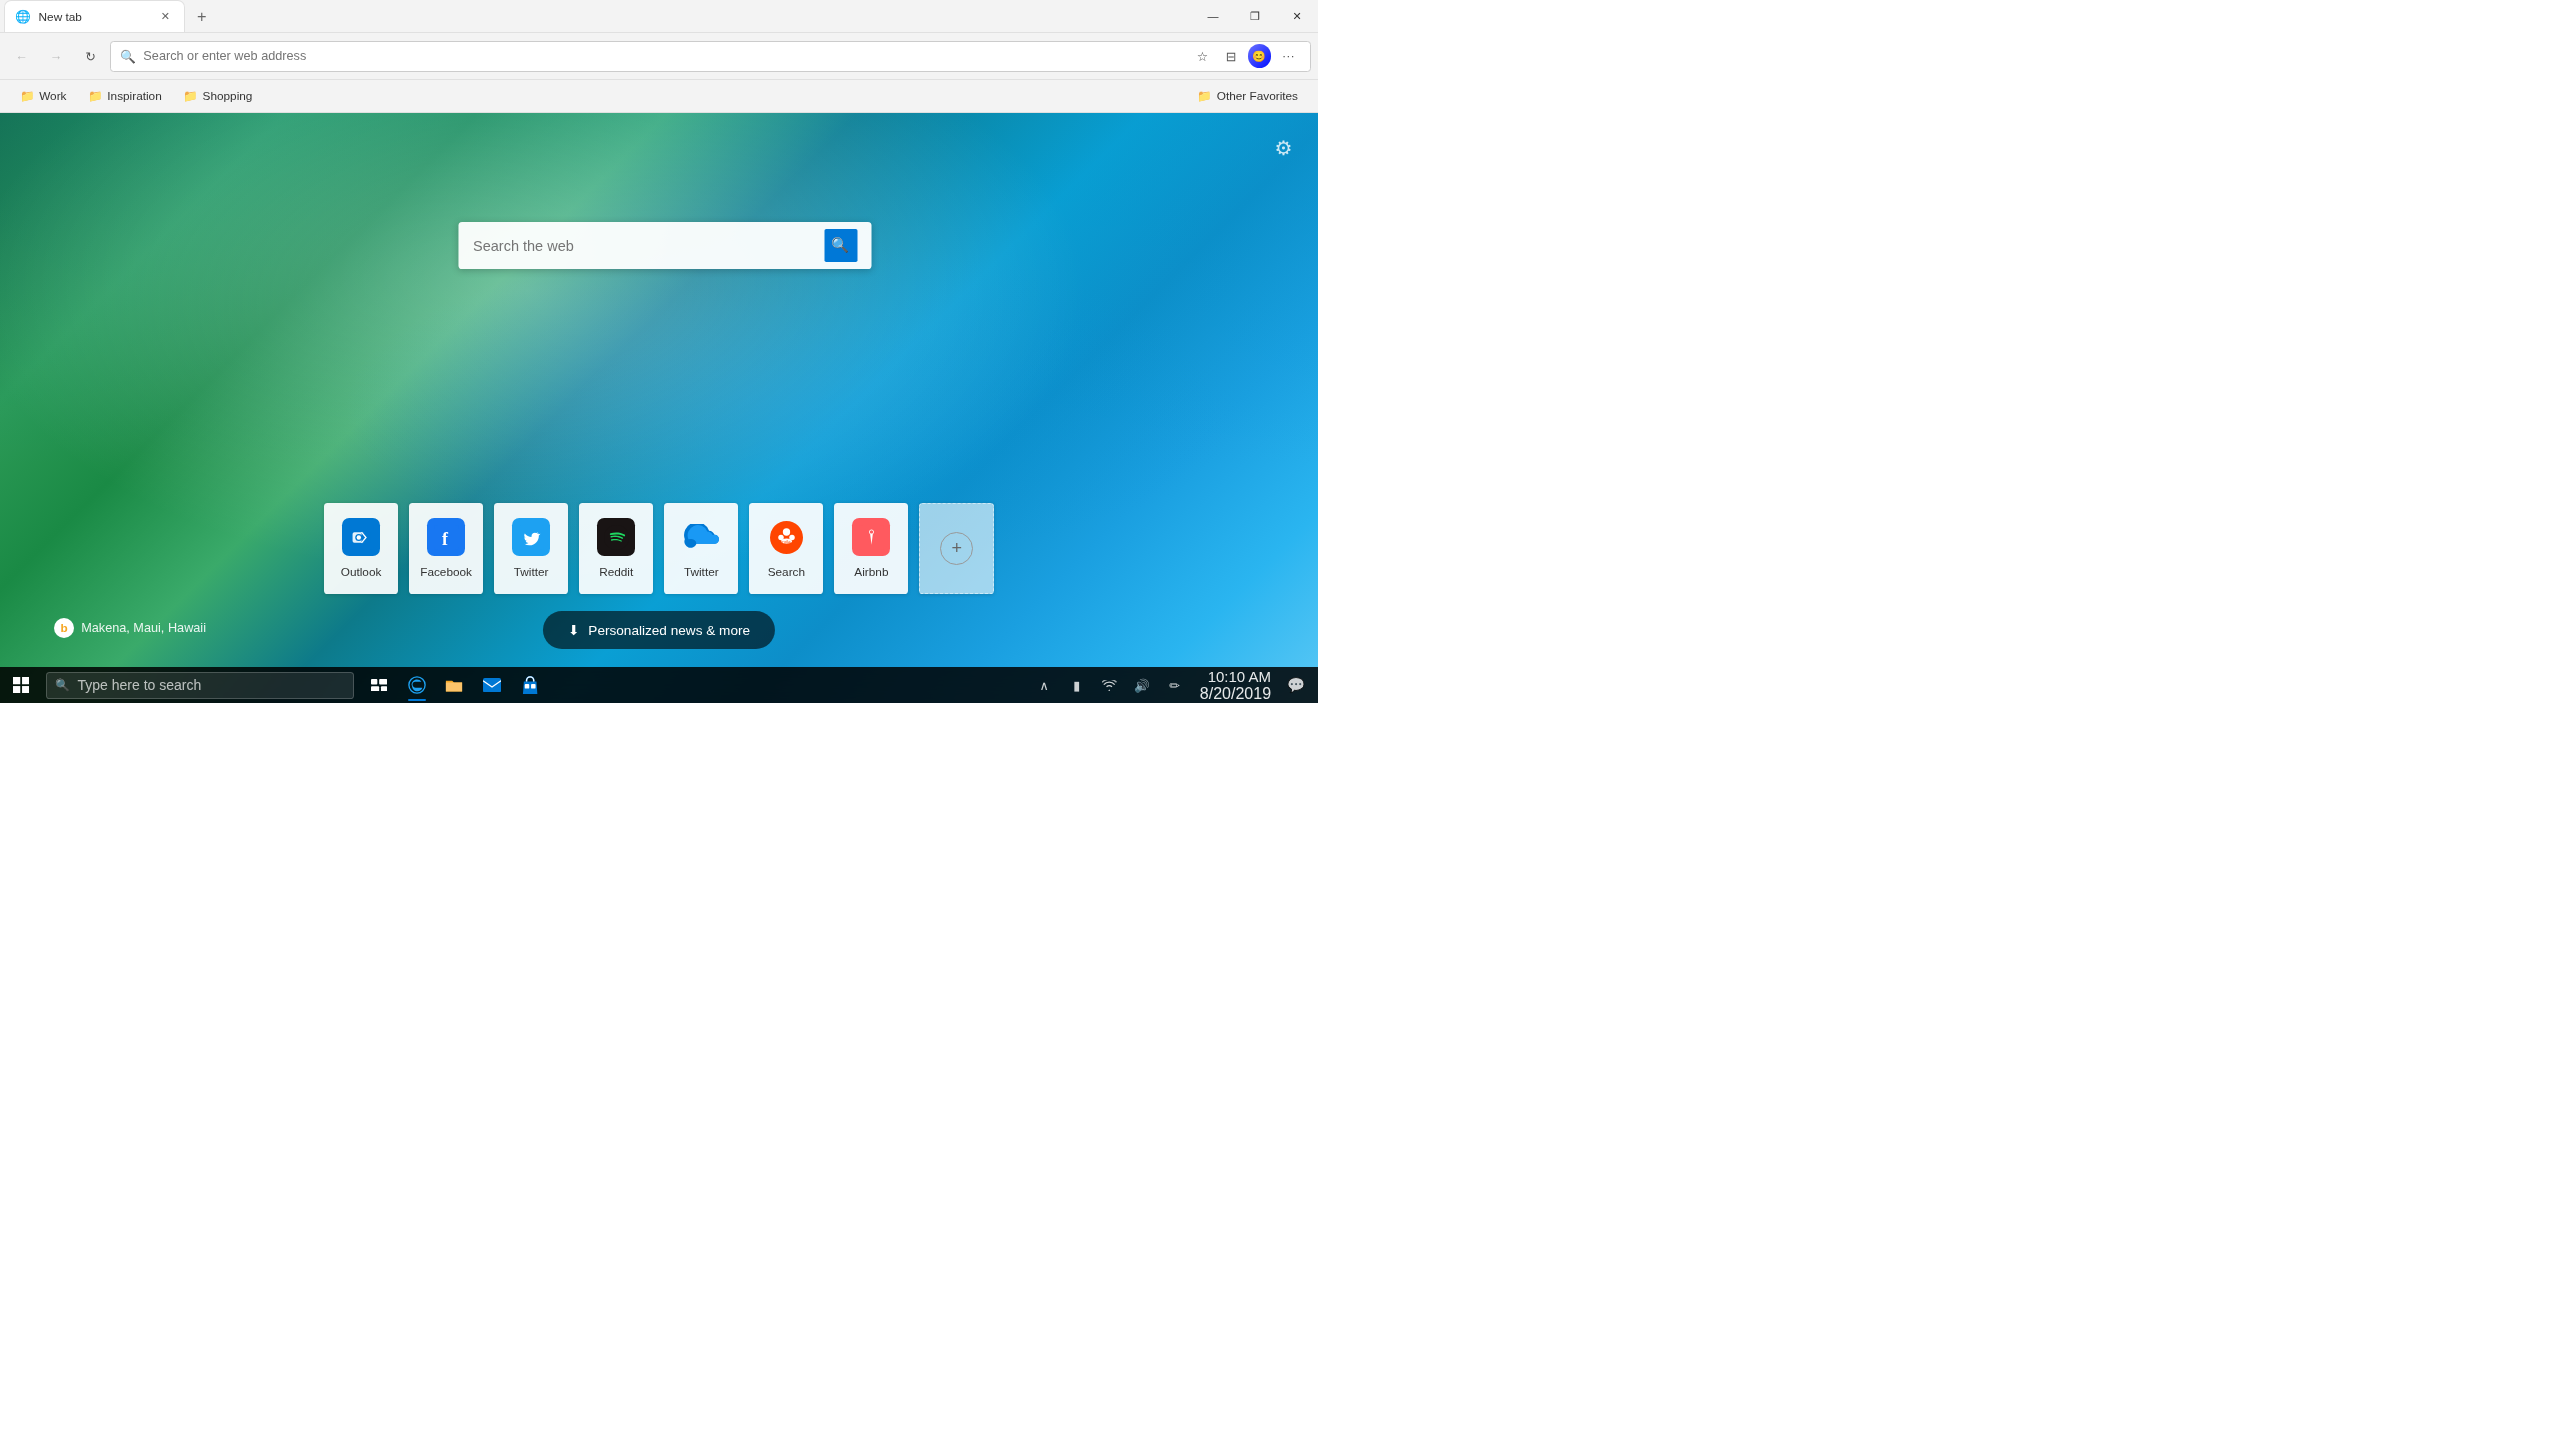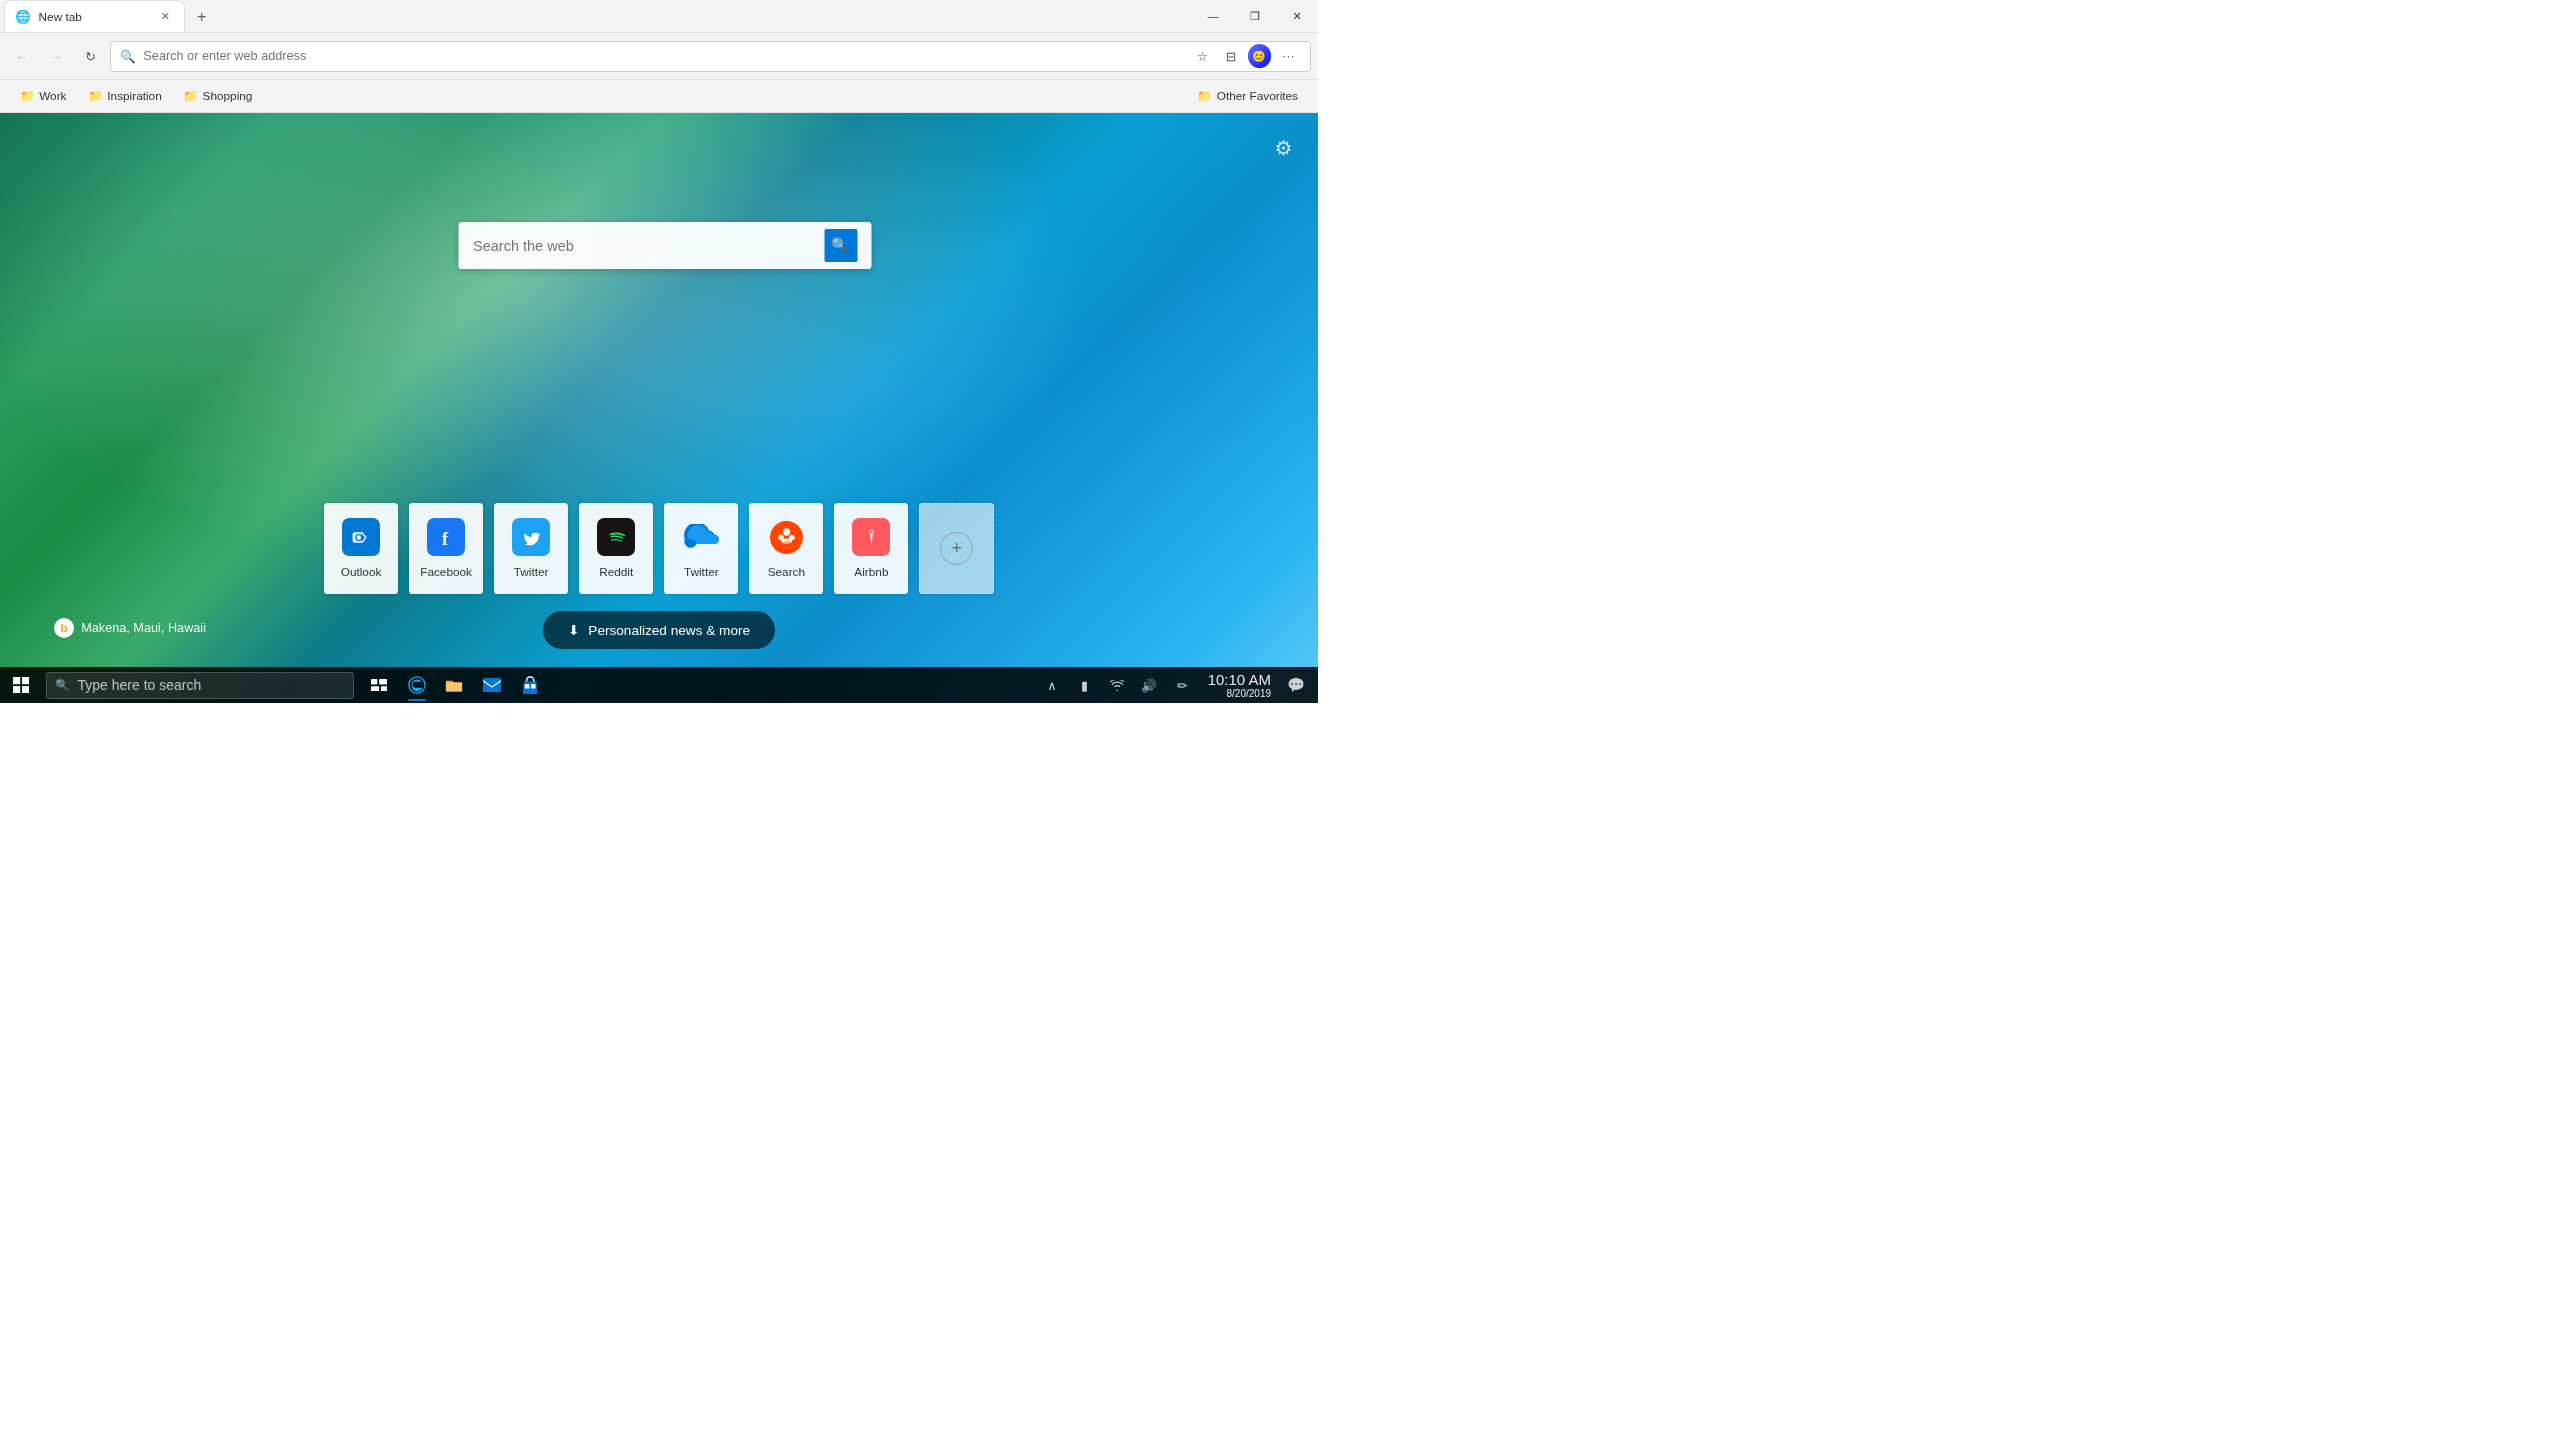--- a/index.html
+++ b/index.html
@@ -454,21 +454,21 @@
     }
     .taskbar-clock {
       display: flex;
       flex-direction: column;
       align-items: flex-end;
       padding: 0 7.2px;
       cursor: pointer;
       color: rgba(255,255,255,0.9);
     }
     .clock-time { font-size: 15px; }
-    .clock-date { font-size: 10px; }
+    .clock-date { font-size: 16px; }
     .taskbar-notif {
       width: 29px;
       height: 29px;
       display: flex;
       align-items: center;
       justify-content: center;
       cursor: pointer;
       color: rgba(255,255,255,0.8);
       font-size: 14.5px;
     }

